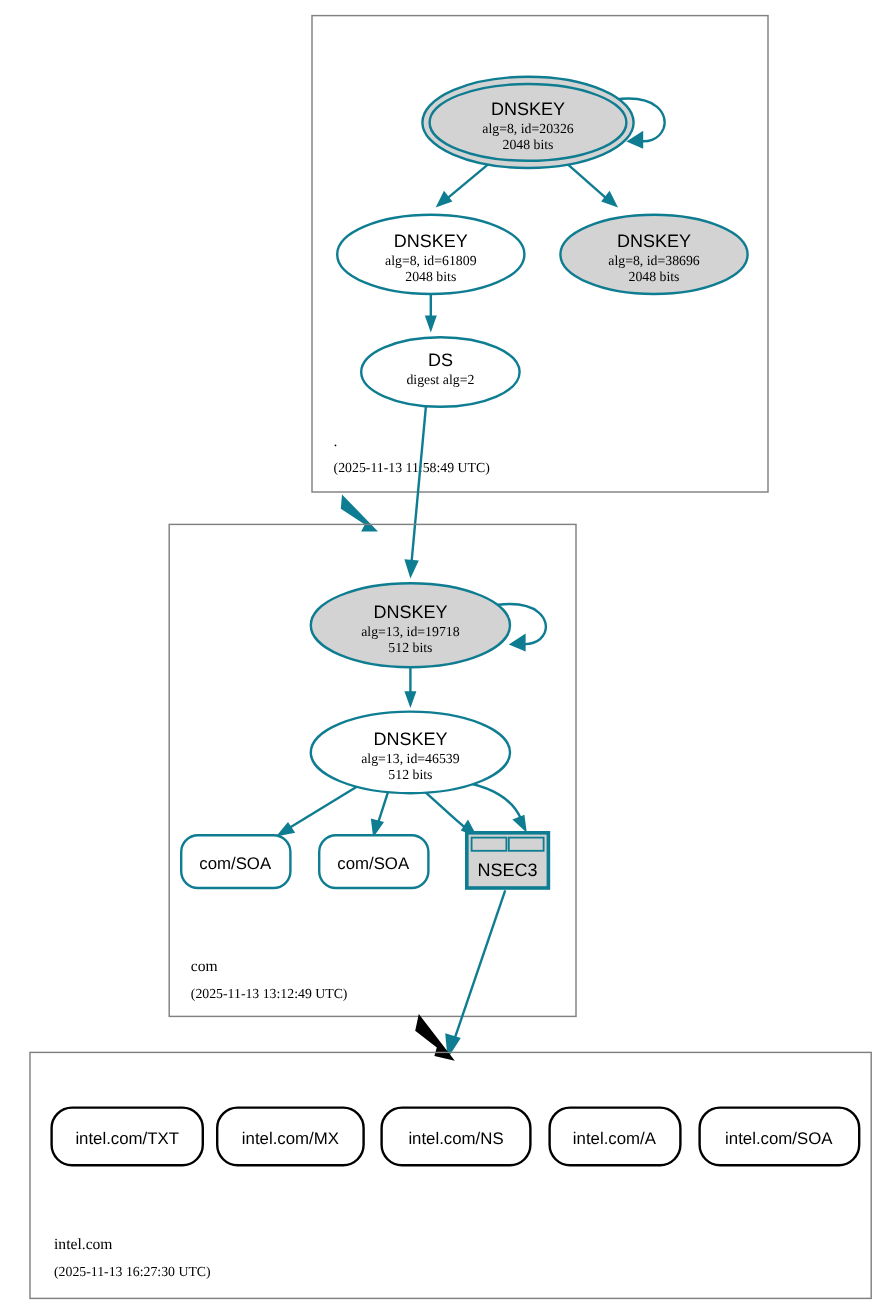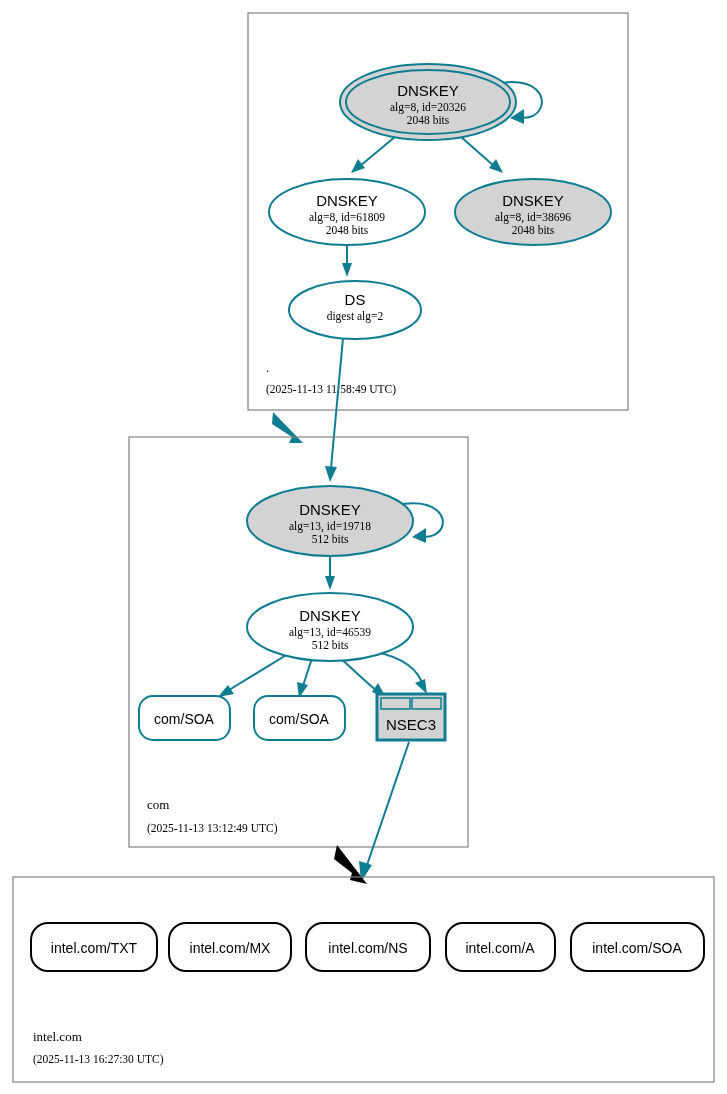--- a/index.html
+++ b/index.html
@@ -1,17 +1,17 @@
 <!DOCTYPE html>
 <html><head>
 <meta charset="utf-8">
 <style>
   html,body{margin:0;padding:0;background:#ffffff;}
   body{width:727px;height:1094px;font-family:"Liberation Sans",sans-serif;overflow:hidden;}
-  #canvas{position:relative;width:678px;height:1094px;}
+  #canvas{position:relative;width:678px;height:1094px;padding-left:12px;}
   svg{display:block;}
   .zone-box{fill:none;stroke:#808080;stroke-width:1.2;}
   .edge{fill:none;stroke:#0e7c91;stroke-width:2;}
   .edge-head{fill:#0e7c91;stroke:none;}
   .edge-head-black{fill:#000000;stroke:none;}
   .node-ell{stroke:#0e7c91;stroke-width:2;}
   .fill-gray{fill:#d3d3d3;}
   .fill-white{fill:#ffffff;}
   .rr-box{fill:#ffffff;stroke:#0e7c91;stroke-width:2;}
   .rr-box-black{fill:#ffffff;stroke:#000000;stroke-width:2;}

